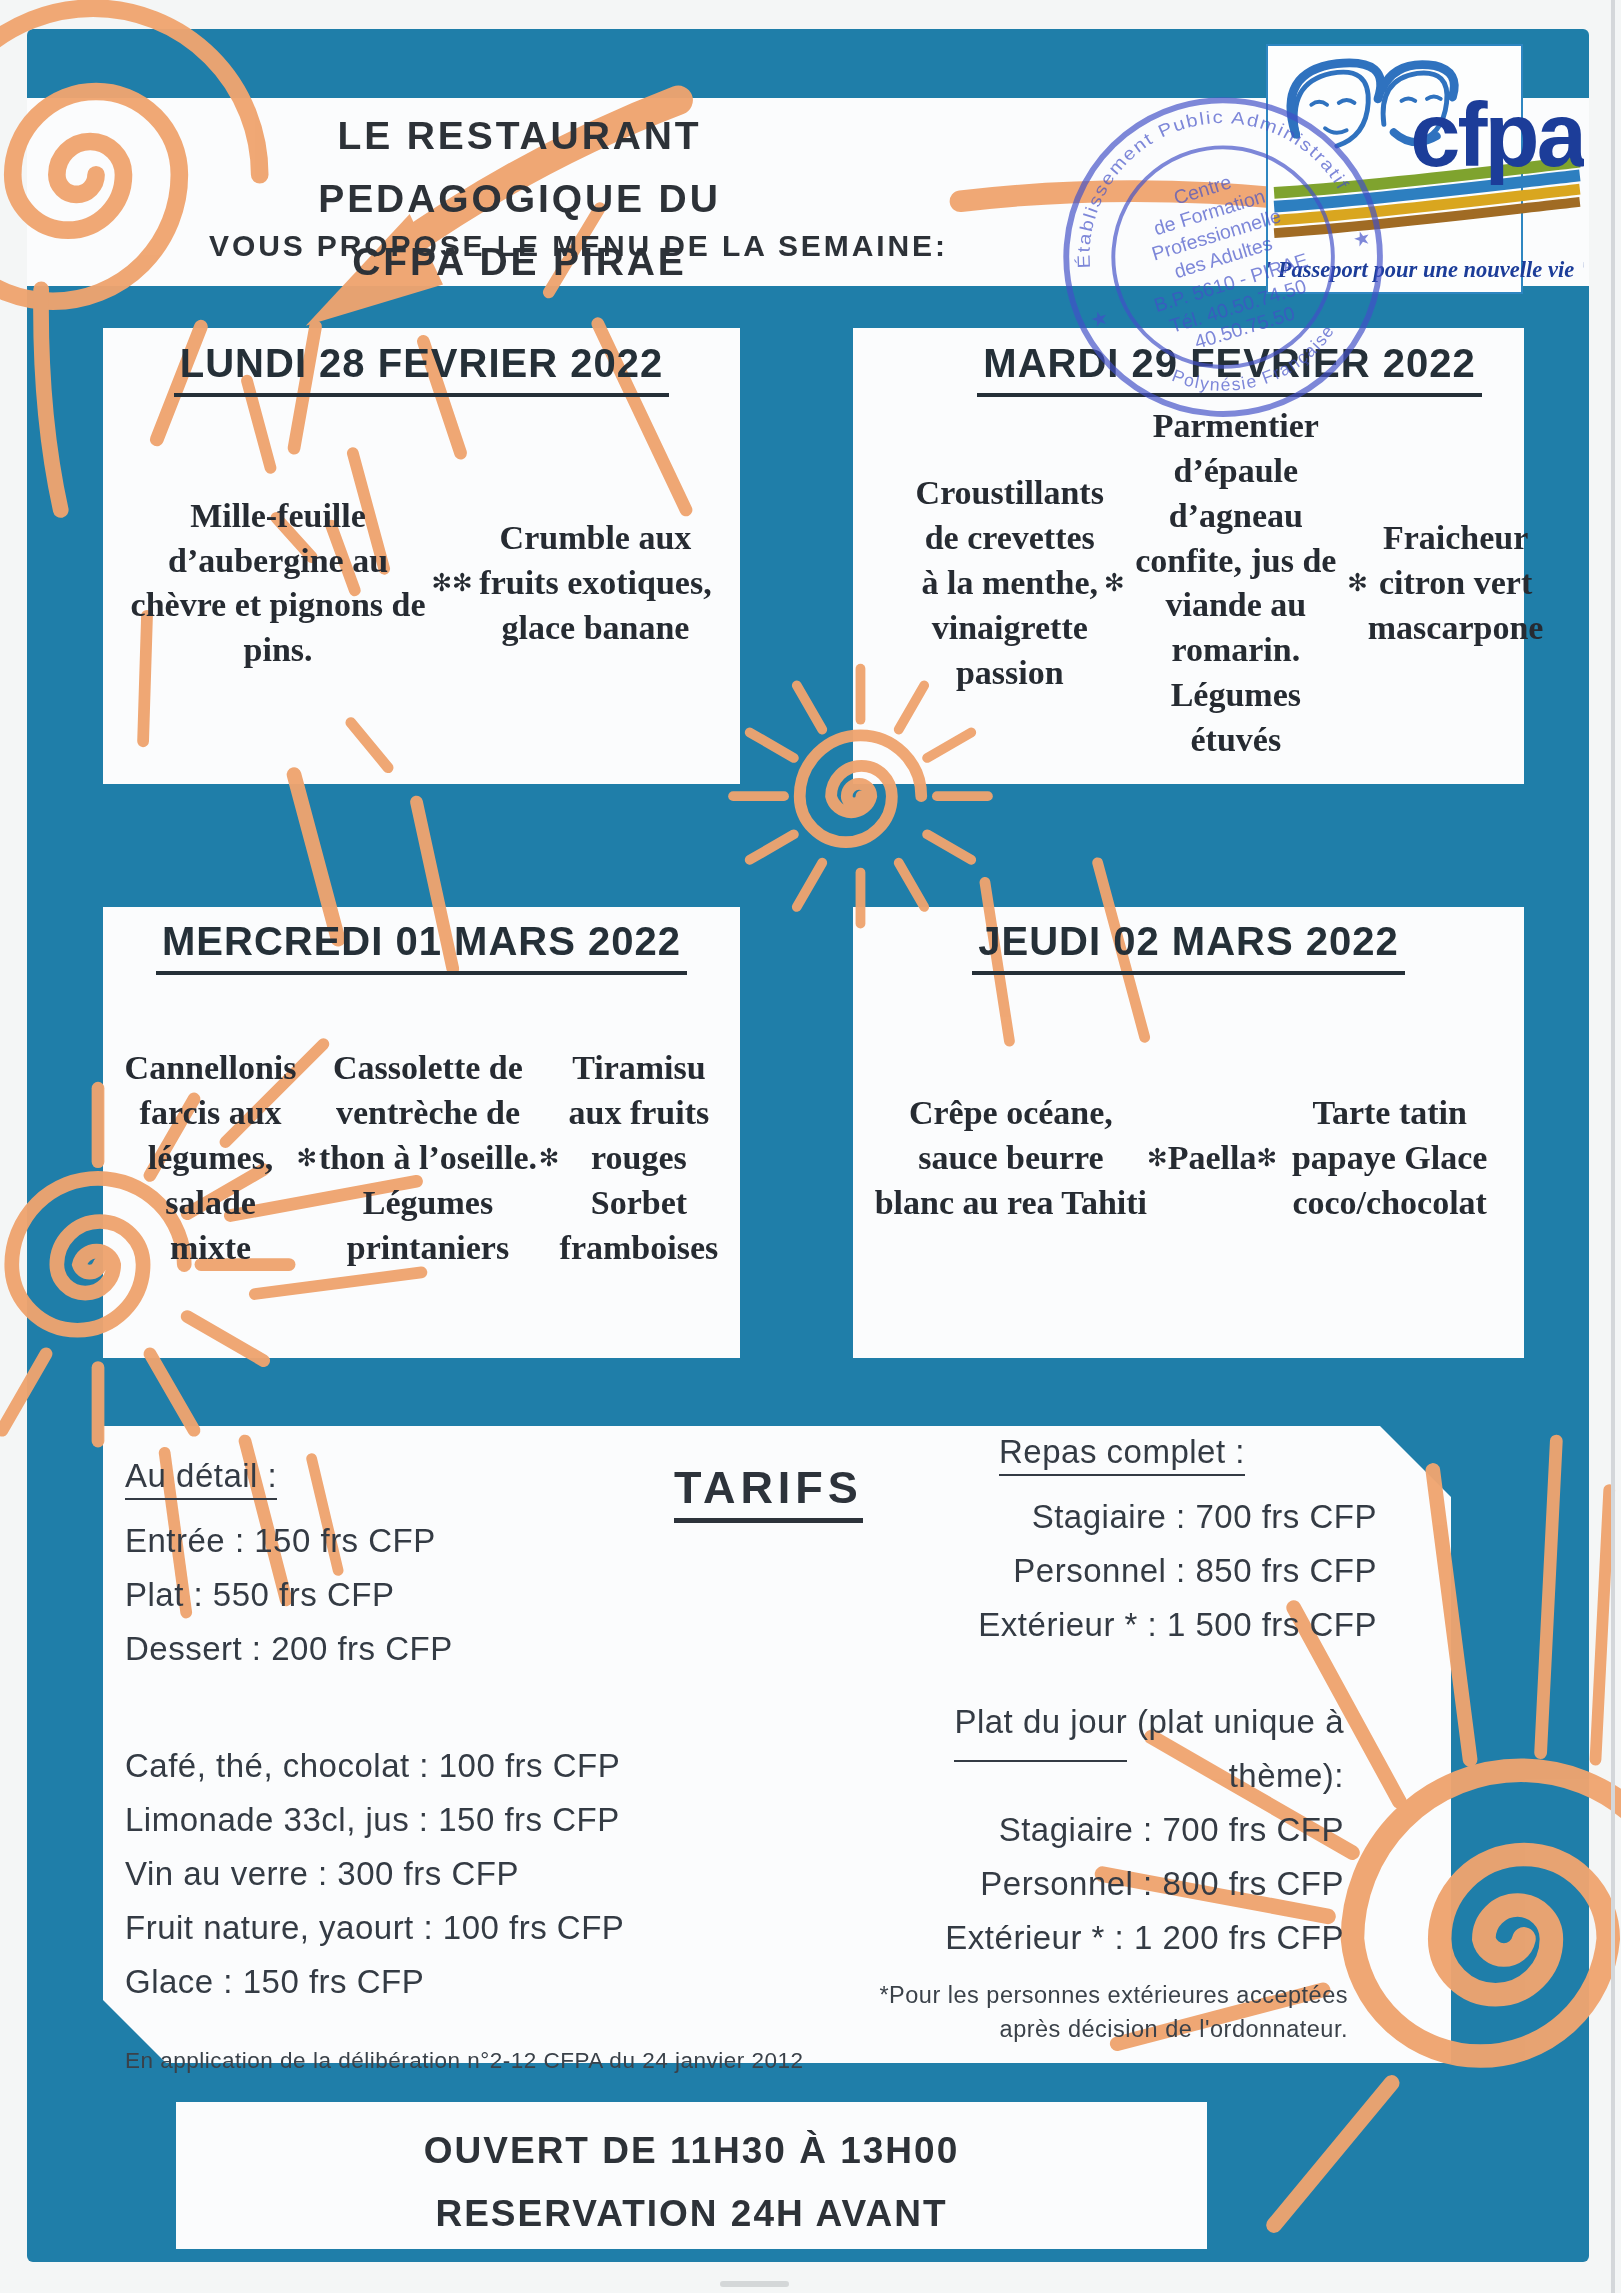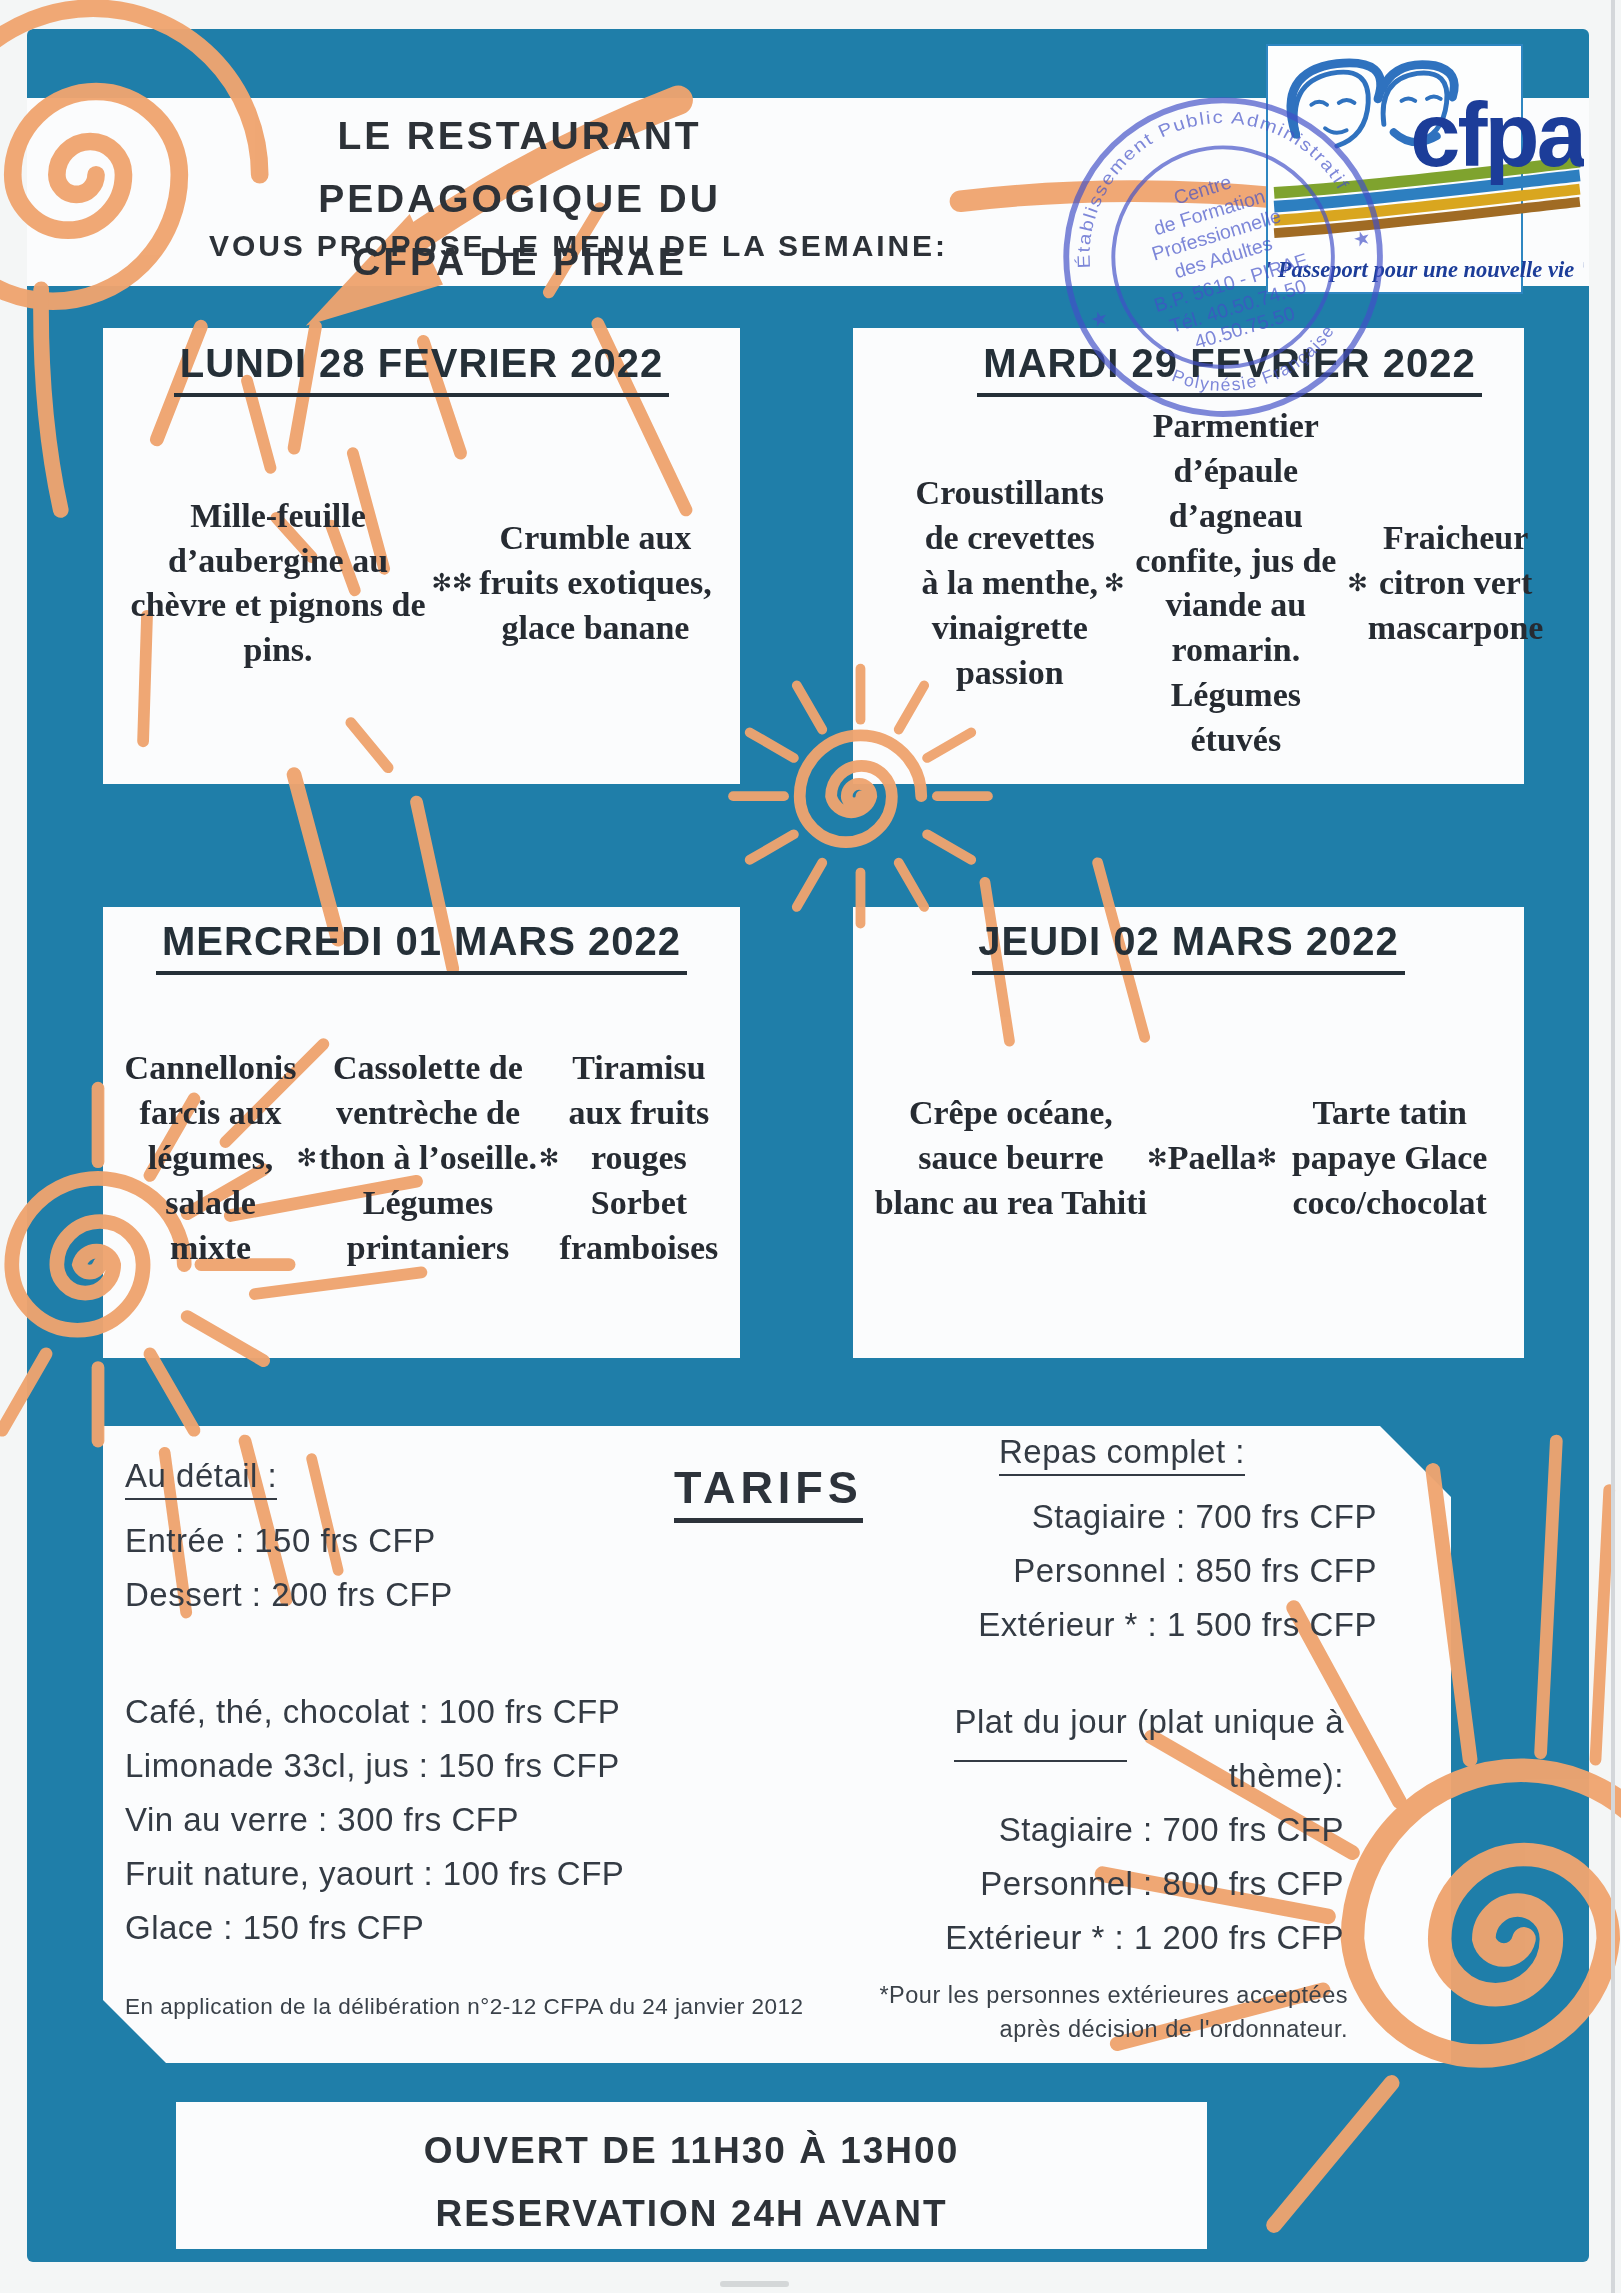--- a/index.html
+++ b/index.html
@@ -208,20 +208,21 @@
       <span class="sep">✻</span>
       <p class="course">Paella</p>
       <span class="sep">✻</span>
       <p class="course">Tarte tatin papaye Glace coco/chocolat</p>
     </div>
   </div>
 
   <div class="abs txt gothic t-left">
     <span class="t-heading">Au détail :</span>
     <div class="t-item">Entrée : 150 frs CFP</div>
+    <div class="t-item">Plat : 550 frs CFP</div>
     <div class="t-item">Dessert : 200 frs CFP</div>
     <div class="t-gap"></div>
     <div class="t-item">Café, thé, chocolat : 100 frs CFP</div>
     <div class="t-item">Limonade 33cl, jus : 150 frs CFP</div>
     <div class="t-item">Vin au verre : 300 frs CFP</div>
     <div class="t-item">Fruit nature, yaourt : 100 frs CFP</div>
     <div class="t-item">Glace : 150 frs CFP</div>
     <div class="legal">En application de la délibération n°2-12 CFPA du 24 janvier 2012</div>
   </div>
 

